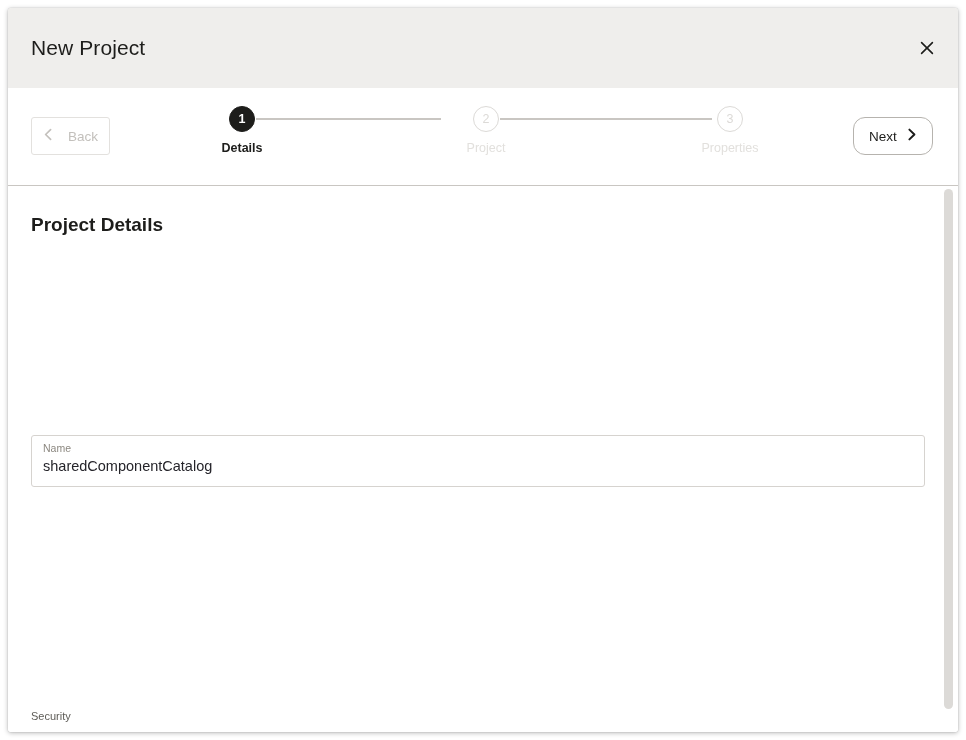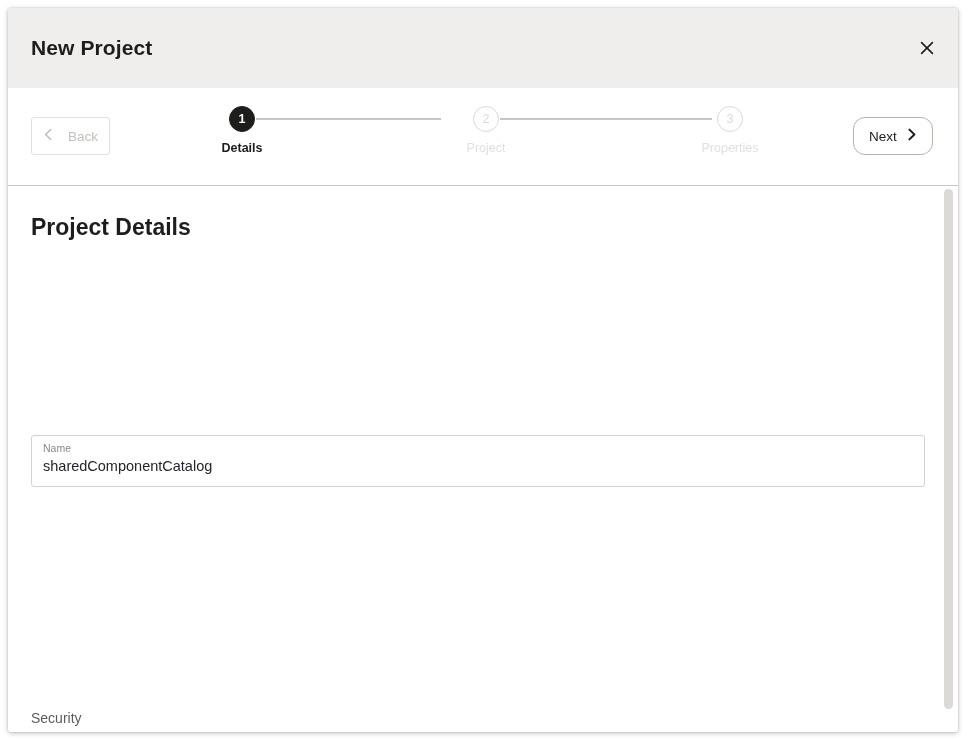--- a/index.html
+++ b/index.html
@@ -39,21 +39,21 @@
     position: relative;
     height: 80px;
     flex: 0 0 80px;
     background: #efeeec;
     display: flex;
     align-items: center;
   }
   .dialog-title {
     margin-left: 23px;
     font-size: 21px;
-    font-weight: bold;
+    font-weight: normal;
     color: #1d1d1b;
     letter-spacing: 0.1px;
   }
   .close-btn {
     position: absolute;
     right: 16px;
     top: 50%;
     transform: translateY(-50%);
     width: 30px;
     height: 30px;
@@ -179,21 +179,21 @@
     position: absolute;
     left: 0; top: 0;
     width: 944px;
     height: 100%;
   }
 
   .section-title {
     position: absolute;
     left: 23px;
     top: 28px;
-    font-size: 23px;
+    font-size: 19px;
     font-weight: bold;
     color: #1d1d1b;
   }
 
   
   .field {
     position: absolute;
     left: 23px;
     width: 894px;
     border: 1px solid #d6d3cf;
@@ -219,21 +219,21 @@
   #name-field .field-value { top: 22px; }
 
   #desc-field { top: 328px; height: 158px; }
   #desc-field .field-value { top: 22px; }
 
   
   .security-label {
     position: absolute;
     left: 23px;
     top: 524px;
-    font-size: 14px;
+    font-size: 11px;
     color: #5e5c57;
   }
   .security-hint {
     position: absolute;
     left: 23px;
     top: 544px;
     font-size: 11.5px;
     color: #706d67;
   }
 

